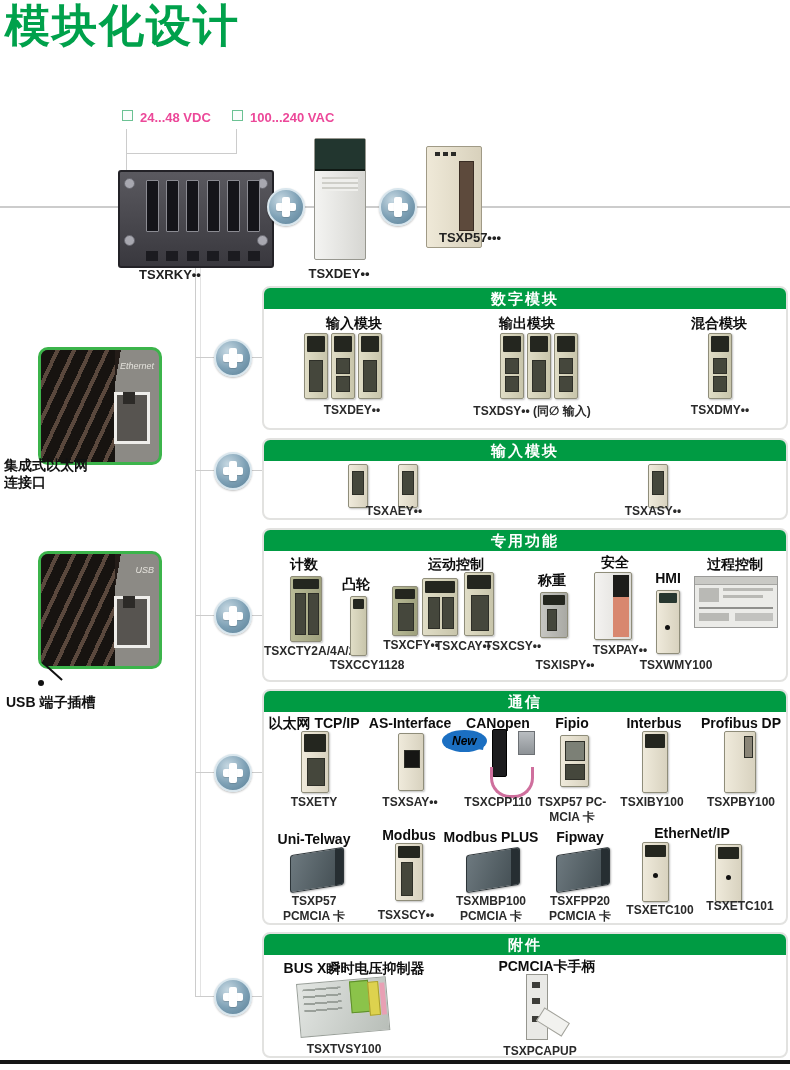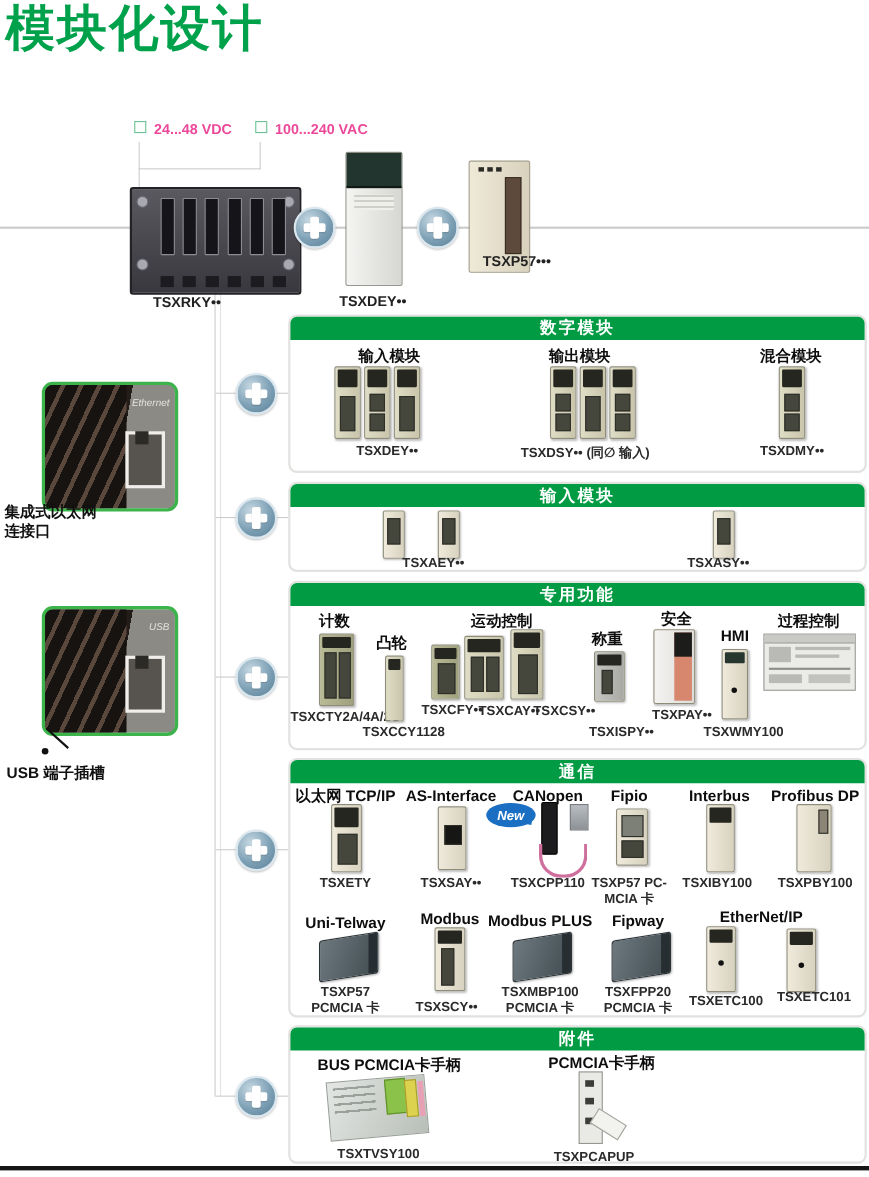--- a/index.html
+++ b/index.html
@@ -77,21 +77,21 @@
   .red-half{position:absolute;top:2px;right:2px;bottom:2px;width:45%;background:#d8876f;}
   .red-top{position:absolute;top:2px;right:2px;width:45%;height:22px;background:#1c1c1a;}
 
   
   .card{position:absolute;width:52px;height:36px;background:linear-gradient(110deg,#6d797f,#414c51);
         border:1px solid #2c3438;border-radius:3px;transform:skewY(-9deg);box-shadow:1px 1px 2px rgba(0,0,0,.3);}
   .card::after{content:"";position:absolute;right:0;top:0;bottom:0;width:8px;background:#262e32;
         border-radius:0 3px 3px 0;}
 
   
-  .newb{position:absolute;background:#1b6fc2;color:#ffffff;font-size:12px;font-style:italic;font-weight:bold;
+  .newb{position:absolute;background:#1b6fc2;color:#000000;font-size:12px;font-style:italic;font-weight:bold;
         padding:4px 10px;border-radius:50%;z-index:3;}
   .newb::after{content:"";position:absolute;right:-3px;bottom:-5px;width:0;height:0;
         border:7px solid transparent;border-top-color:#1b6fc2;transform:rotate(-35deg);}
   .cable{position:absolute;width:38px;height:28px;border:3px solid #cf6f9d;border-top:none;
         border-radius:0 0 20px 20px;}
 
   
   .shot{position:absolute;background:#ebebe8;border:1px solid #9a9a98;}
   .shot i{display:block;position:absolute;background:#b9b9b5;}
   .shot .bar{top:0;left:0;right:0;height:7px;background:#c9c9c5;border-bottom:1px solid #a5a5a2;}
@@ -410,21 +410,21 @@
     <div class="mod m-cream" style="left:451px;top:153px;width:25px;height:56px;">
         <i class="mt" style="height:12px"></i>
         <i class="mdot" style="left:10px;top:30px;"></i>
       </div>
     <span class="p-label" style="left:396px;top:212px;">TSXETC100</span>
     <span class="p-label" style="left:476px;top:208px;">TSXETC101</span>
   </div>
 
   <div class="sec" style="top:932px;height:126px;">
     <div class="sec-h">附件</div>
-    <span class="sub-h" style="left:90px;top:26px;">BUS PCMCIA卡手柄</span>
+    <span class="sub-h" style="left:90px;top:26px;">BUS X瞬时电压抑制器</span>
     <div class="tvsy" style="left:34px;top:40px;width:92px;height:62px;">
       <div class="board"></div>
         <div class="slots"></div>
         <div class="g"></div>
         <div class="y"></div>
         <div class="p"></div>
     </div>
     <span class="p-label" style="left:80px;top:108px;">TSXTVSY100</span>
 
     <span class="sub-h" style="left:283px;top:24px;">PCMCIA卡手柄</span>

